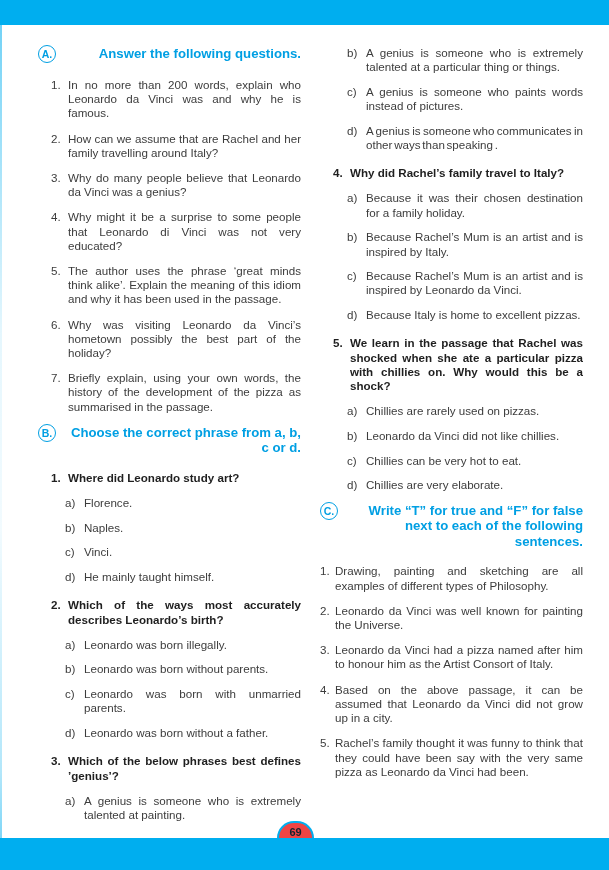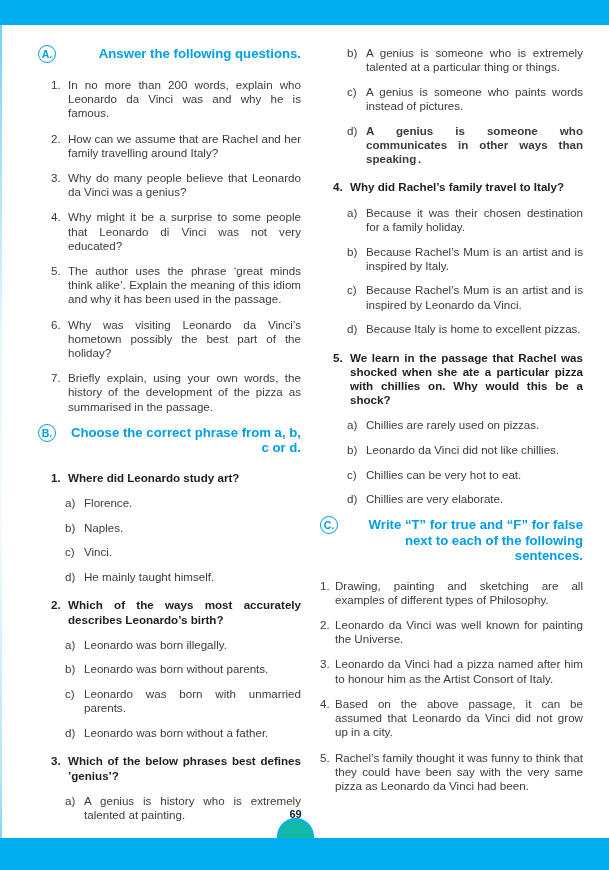--- a/index.html
+++ b/index.html
@@ -10,24 +10,24 @@
   .top-bar{position:absolute;top:0;left:0;right:0;height:25px;background:#00AEEF;}
   .bottom-bar{position:absolute;bottom:0;left:0;right:0;height:32px;background:#00AEEF;}
   .left-line{
     position:absolute;top:25px;bottom:32px;left:0;width:2px;
     background:linear-gradient(to bottom,
       rgba(0,174,239,.55), rgba(0,174,239,.10) 38%,
       rgba(0,174,239,.05) 62%, rgba(0,174,239,.30) 92%, rgba(0,174,239,.50));
   }
   .page-badge{
     position:absolute;bottom:32px;left:277px;width:37px;height:17px;
-    background:#14b8a6;border:2.5px solid #00AEEF;border-bottom:none;
+    background:#ef4444;border:2.5px solid #00AEEF;border-bottom:none;
     border-radius:20px 20px 0 0;box-sizing:border-box;
     display:flex;align-items:flex-end;justify-content:center;
-    font-size:11px;font-weight:bold;color:#14222f;padding-bottom:18px;
+    font-size:11px;font-weight:bold;color:#14222f;padding-bottom:0px;
   }
   .content{
     position:absolute;top:25px;left:0;right:0;bottom:32px;
     display:flex;gap:19px;padding:21px 26px 0 38px;box-sizing:border-box;
   }
   .col{flex:1;min-width:0;}
   .sec-header{
     display:flex;align-items:flex-start;color:#009FE3;font-weight:bold;
     font-size:13.2px;line-height:15.5px;margin-bottom:15px;
   }
@@ -39,21 +39,21 @@
   .sec-title{flex:1;text-align:right;}
   .q{display:flex;margin-bottom:11px;color:#3c3c3c;font-size:11.6px;line-height:14.2px;}
   .q.bold{font-weight:bold;color:#1f1f1f;}
   .qnum{flex:0 0 17px;margin-left:13px;}
   .qtext{flex:1;text-align:justify;}
   .opt{display:flex;margin-bottom:10.5px;color:#3c3c3c;font-size:11.6px;line-height:14.2px;}
   .onum{flex:0 0 19px;margin-left:27px;}
   .otext{flex:1;text-align:justify;}
   .after-opts{margin-top:14px;}
   .c-item .qnum{margin-left:0;flex:0 0 15px;}
-  .tight{word-spacing:-1.5px;font-weight:bold;}
+  .tight{word-spacing:-1.5px;}
   .sec-gap{margin-top:9px;}
 </style>
 </head>
 <body>
 
 <div class="page">
   <div class="top-bar"></div>
   <div class="left-line"></div>
 
   <div class="content">
@@ -140,21 +140,21 @@
         <span class="onum">d)</span>
         <span class="otext">Leonardo was born without a father.</span>
       </div>
 
       <div class="q bold after-opts">
         <span class="qnum">3.</span>
         <span class="qtext">Which of the below phrases best defines ’genius’?</span>
       </div>
       <div class="opt">
         <span class="onum">a)</span>
-        <span class="otext">A genius is history who is extremely talented at painting.</span>
+        <span class="otext">A genius is someone who is extremely talented at painting.</span>
       </div>
 
     </div>
 
     <div class="col">
 
       <div class="opt">
         <span class="onum">b)</span>
         <span class="otext">A genius is someone who is extremely talented at a particular thing or things.</span>
       </div>

